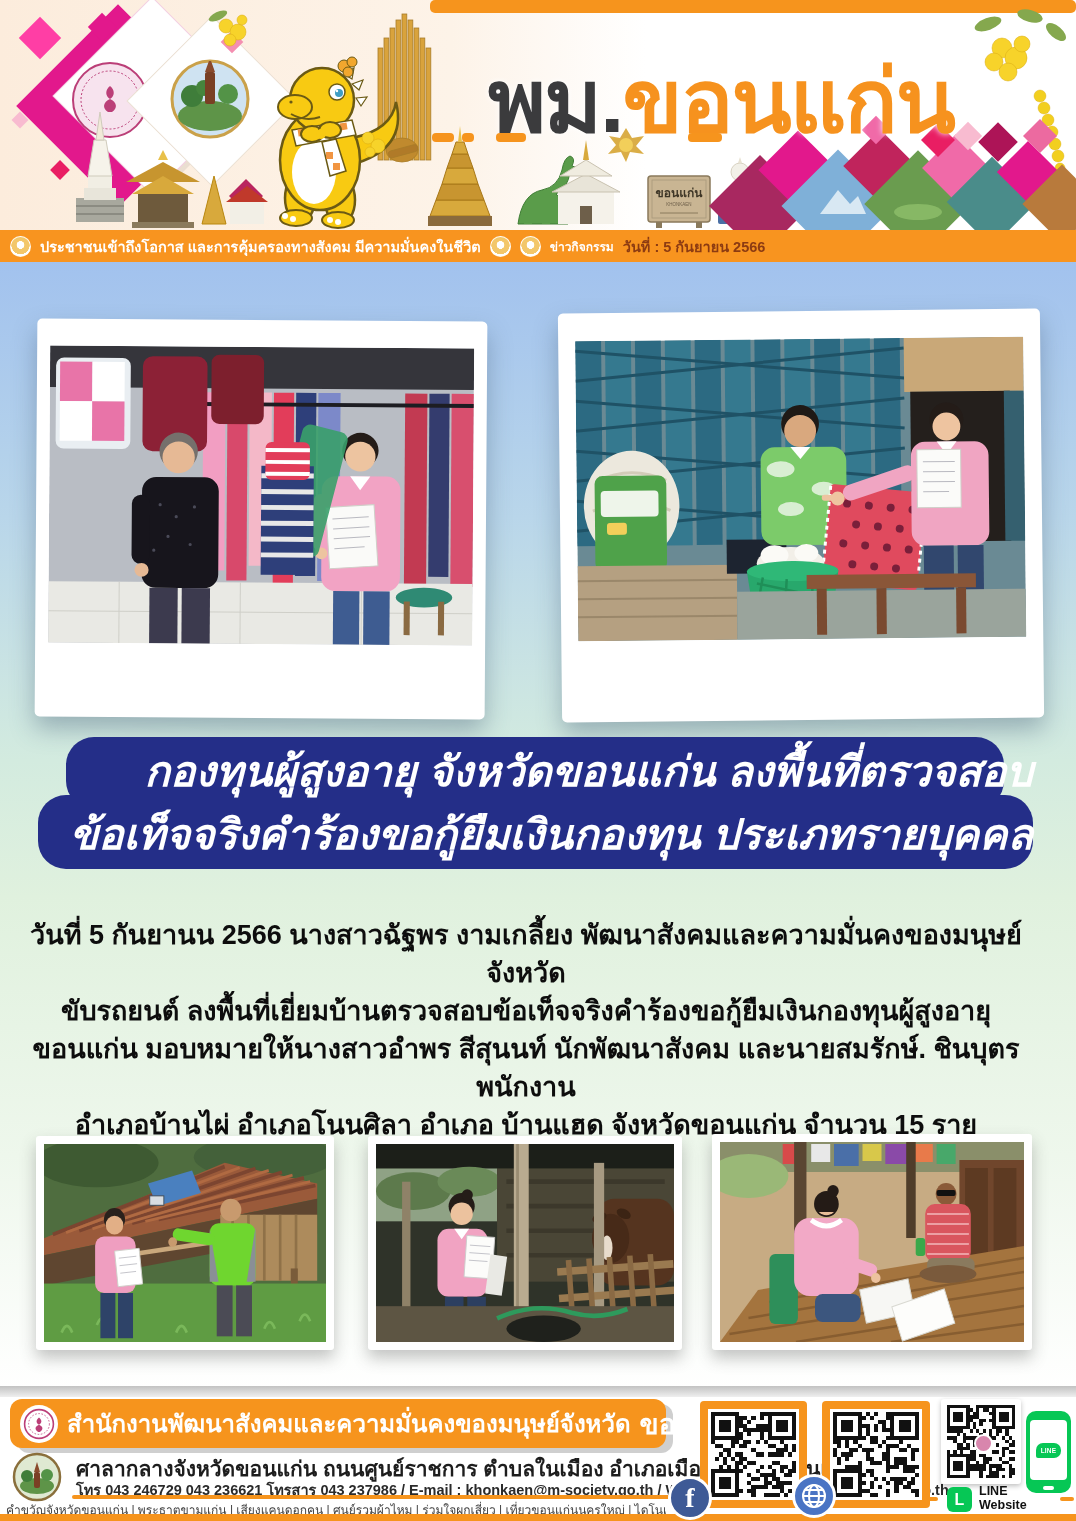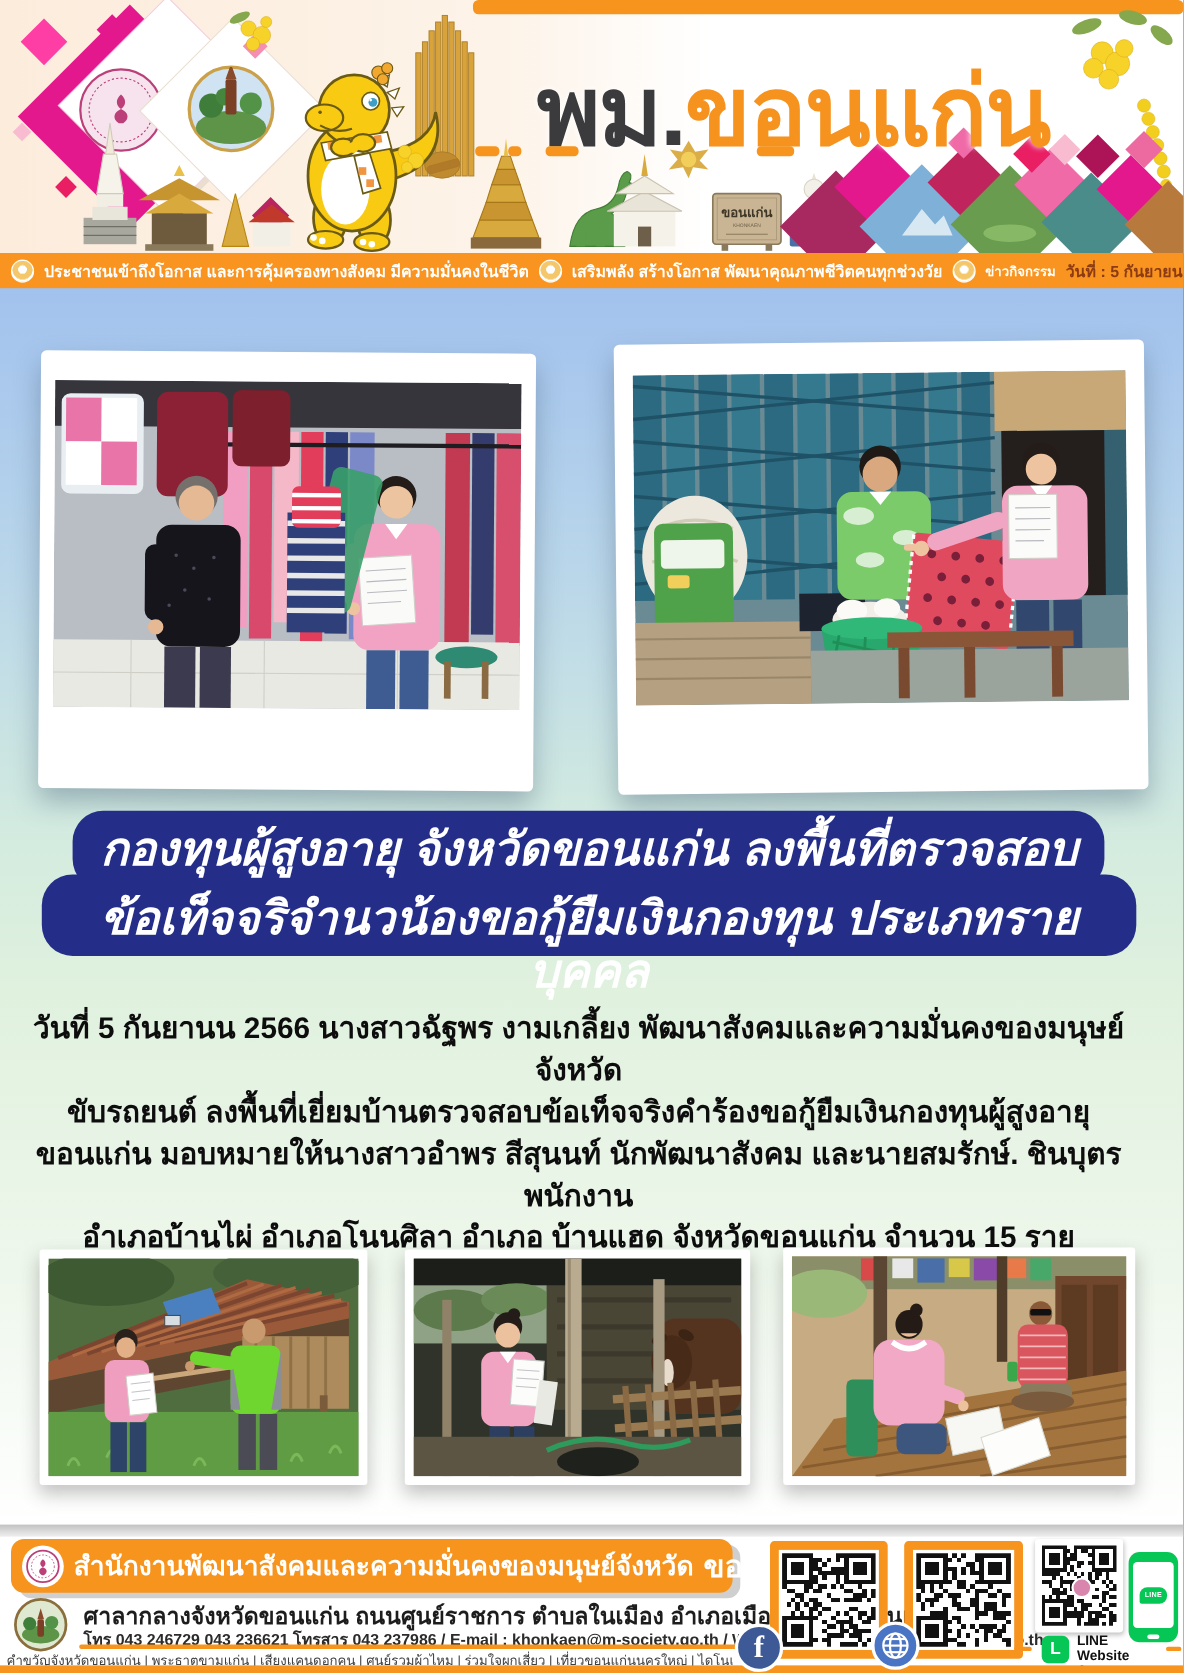--- a/index.html
+++ b/index.html
@@ -27,21 +27,21 @@
   .polaroid svg{position:absolute;display:block;}
   .p-left{left:36px;top:320px;width:450px;height:398px;transform:rotate(.4deg);}
   .p-left svg{left:13px;top:27px;width:424px;height:297px;}
   .p-right{left:560px;top:311px;width:482px;height:409px;transform:rotate(-.6deg);}
   .p-right svg{left:17px;top:28px;width:448px;height:300px;}
   
   .headline{position:absolute;left:38px;top:737px;width:995px;height:134px;}
   .hl-rect{position:absolute;background:#242e88;border-radius:28px;}
   .hl-r1{left:28px;top:0;width:938px;height:72px;}
   .hl-r2{left:0;top:58px;width:995px;height:74px;}
-  .hl-line{position:absolute;left:0;width:100%;text-align:center;color:#fff;font-weight:800;
+  .hl-line{position:absolute;left:0;width:100%;text-align:right;color:#fff;font-weight:800;
     font-style:italic;font-size:42px;line-height:1.15;}
   .hl-l1{top:11px;} .hl-l2{top:74px;}
   
   .bodytext{position:absolute;left:0;top:916px;width:1052px;text-align:center;color:#0d0d0d;
     font-size:27px;font-weight:600;line-height:38px;}
   
   .snap{position:absolute;background:#fff;border-radius:3px;box-shadow:0 8px 16px rgba(70,70,70,.32);}
   .snap svg{position:absolute;left:8px;top:8px;display:block;}
   .s1{left:36px;top:1136px;width:298px;height:214px;} .s1 svg{width:282px;height:198px;}
   .s2{left:368px;top:1136px;width:314px;height:214px;} .s2 svg{width:298px;height:198px;}
@@ -296,21 +296,20 @@
     <div class="hdash hd1"></div>
     <div class="hdash hd2"></div>
     <div class="hdash hd3"></div>
     <div class="hdash hd4"></div>
   </div>
 
   <div class="topbar">
     <span class="badge"></span>
     <span class="slogan">ประชาชนเข้าถึงโอกาส และการคุ้มครองทางสังคม มีความมั่นคงในชีวิต</span>
     <span class="badge"></span>
-    <span class="slogan">เสริมพลัง สร้างโอกาส พัฒนาคุณภาพชีวิตคนทุกช่วงวัย</span>
     <span class="badge"></span>
     <span class="category">ข่าวกิจกรรม</span>
     <span class="tdate">วันที่ : 5 กันยายน 2566</span>
   </div>
 
   <figure class="polaroid p-left" style="margin:0">
     <svg viewBox="0 0 420 300" preserveAspectRatio="none">
       <rect width="420" height="300" fill="#b9bdc4"></rect>
       <rect width="420" height="42" fill="#35353b"></rect>
       <g>
@@ -472,21 +471,21 @@
           <rect x="380" y="250" width="10" height="46" fill="#7a4a30"></rect>
         <rect x="300" y="250" width="10" height="46" fill="#7a4a30"></rect>
       </g>
     </svg>
   </figure>
 
   <div class="headline">
     <div class="hl-rect hl-r1"></div>
     <div class="hl-rect hl-r2"></div>
     <div class="hl-line hl-l1">กองทุนผู้สูงอายุ จังหวัดขอนแก่น ลงพื้นที่ตรวจสอบ</div>
-    <div class="hl-line hl-l2">ข้อเท็จจริจำนวน้องขอกู้ยืมเงินกองทุน ประเภทรายบุคคล</div>
+    <div class="hl-line hl-l2">ข้อเท็จจริงคำร้องขอกู้ยืมเงินกองทุน ประเภทรายบุคคล</div>
   </div>
 
   <div class="bodytext">
     <div>วันที่ 5 กันยานน 2566  นางสาวฉัฐพร  งามเกลี้ยง พัฒนาสังคมและความมั่นคงของมนุษย์จังหวัด</div>
     <div>ขับรถยนต์ ลงพื้นที่เยี่ยมบ้านตรวจสอบข้อเท็จจริงคำร้องขอกู้ยืมเงินกองทุนผู้สูงอายุ</div>
     <div>ขอนแก่น มอบหมายให้นางสาวอำพร สีสุนนท์ นักพัฒนาสังคม และนายสมรักษ์. ชินบุตร พนักงาน</div>
     <div>อำเภอบ้านไผ่ อำเภอโนนศิลา อำเภอ บ้านแฮด จังหวัดขอนแก่น จำนวน 15 ราย</div>
   </div>
 
   <figure class="snap s1" style="margin:0">

